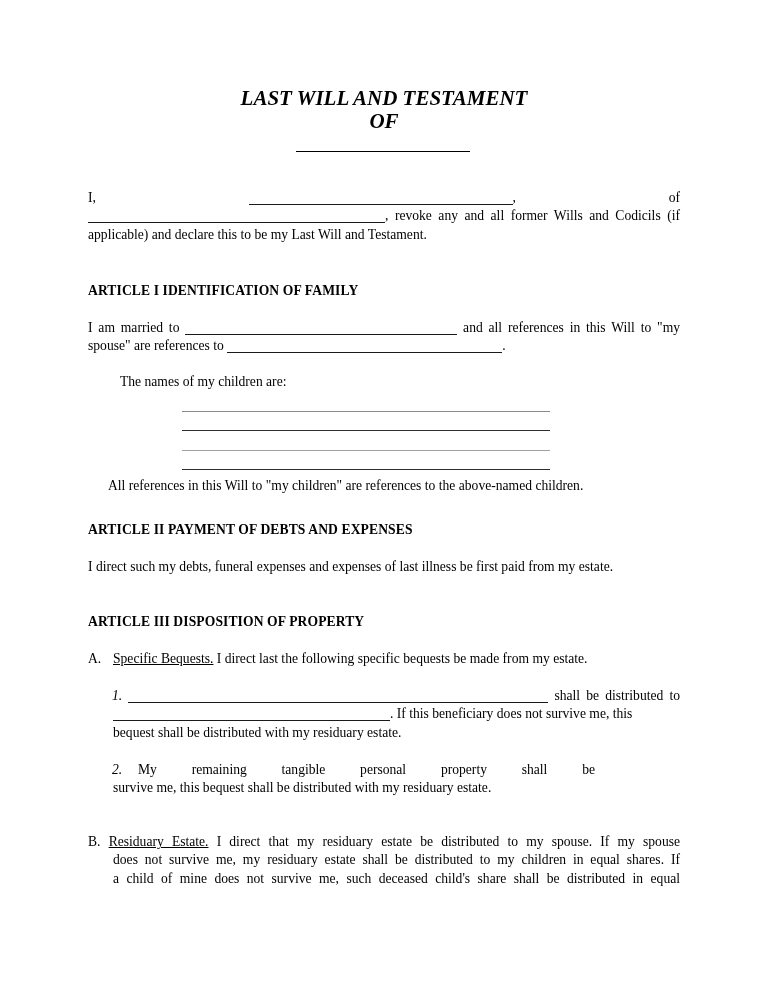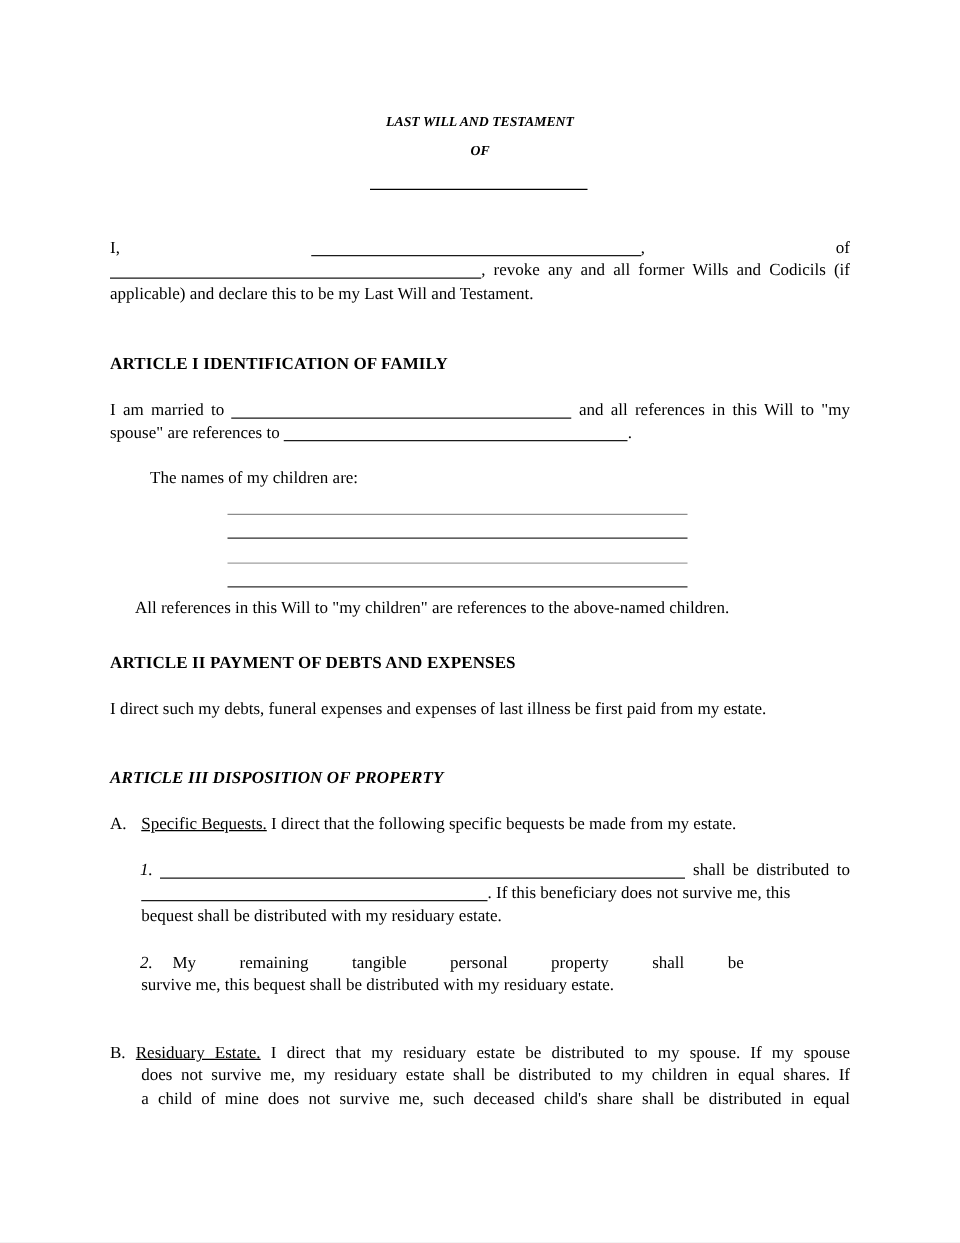--- a/index.html
+++ b/index.html
@@ -14,21 +14,21 @@
   }
   .abs{position:absolute;}
   .content{left:88px;width:592px;}
   .line{white-space:nowrap;}
   .just{text-align:justify;text-align-last:justify;}
   .u{text-decoration:underline;}
   .heading{font-weight:bold;letter-spacing:.1px;}
 
   
   .doc-title{top:87px;left:0;width:768px;text-align:center;
-    font-weight:bold;font-style:italic;font-size:11px;line-height:23px;}
+    font-weight:bold;font-style:italic;font-size:21px;line-height:23px;}
   .title-rule{top:151px;left:296px;width:174px;height:0;border-bottom:1.5px solid #000;}
 
   
   .blank{display:inline-block;height:13px;border-bottom:1px solid #1a1a1a;vertical-align:-3px;}
   .w264{width:264px;} .w297{width:297px;} .w272{width:272px;} .w275{width:275px;}
   .w420{width:420px;} .w277{width:277px;} .w222{width:222px;}
 
   
   .children-lines{top:392px;left:182px;width:368px;}
   .child-row{height:18.5px;}
@@ -49,21 +49,21 @@
   .ind1{padding-left:1px;}
 
   
   .intro{top:189px;}
   .h-art1{top:282px;}
   .p-married{top:319px;}
   .p-childintro{top:373px;margin-left:32px;}
   .p-childnote{top:477px;margin-left:20px;}
   .h-art2{top:521px;}
   .p-debts{top:558px;}
-  .h-art3{top:613px;font-style:italic;}
+  .h-art3{top:613px;}
   .p-secA{top:650px;}
   .item1{top:687px;}
   .item2{top:761px;}
   .p-secB{top:833px;}
 </style>
 </head>
 <body>
 
 <div id="page">
 
@@ -112,21 +112,21 @@
 
   <div class="abs content p-childnote">All references in this Will to "my children" are references to the above-named children.</div>
 
   <div class="abs content h-art2 heading">ARTICLE II PAYMENT OF DEBTS AND EXPENSES</div>
   <div class="abs content p-debts">I direct such my debts, funeral expenses and expenses of last illness be first paid from my estate.</div>
 
   <div class="abs content h-art3 heading">ARTICLE III DISPOSITION OF PROPERTY</div>
 
   <div class="abs content p-secA">
     <span class="label">A.</span><span class="u">Specific Bequests.</span>
-    <span>I direct that the following specific bequests be made from my estate.</span>
+    <span>I direct last the following specific bequests be made from my estate.</span>
   </div>
 
   <div class="abs item item1">
     <div class="line just">
       <span class="num">1.</span>
       <span class="blank w420"></span>
       <span>shall be distributed to</span>
     </div>
     <div class="line ind1">
       <span class="blank w277"></span><span>.  If this beneficiary does not survive me, this</span>

